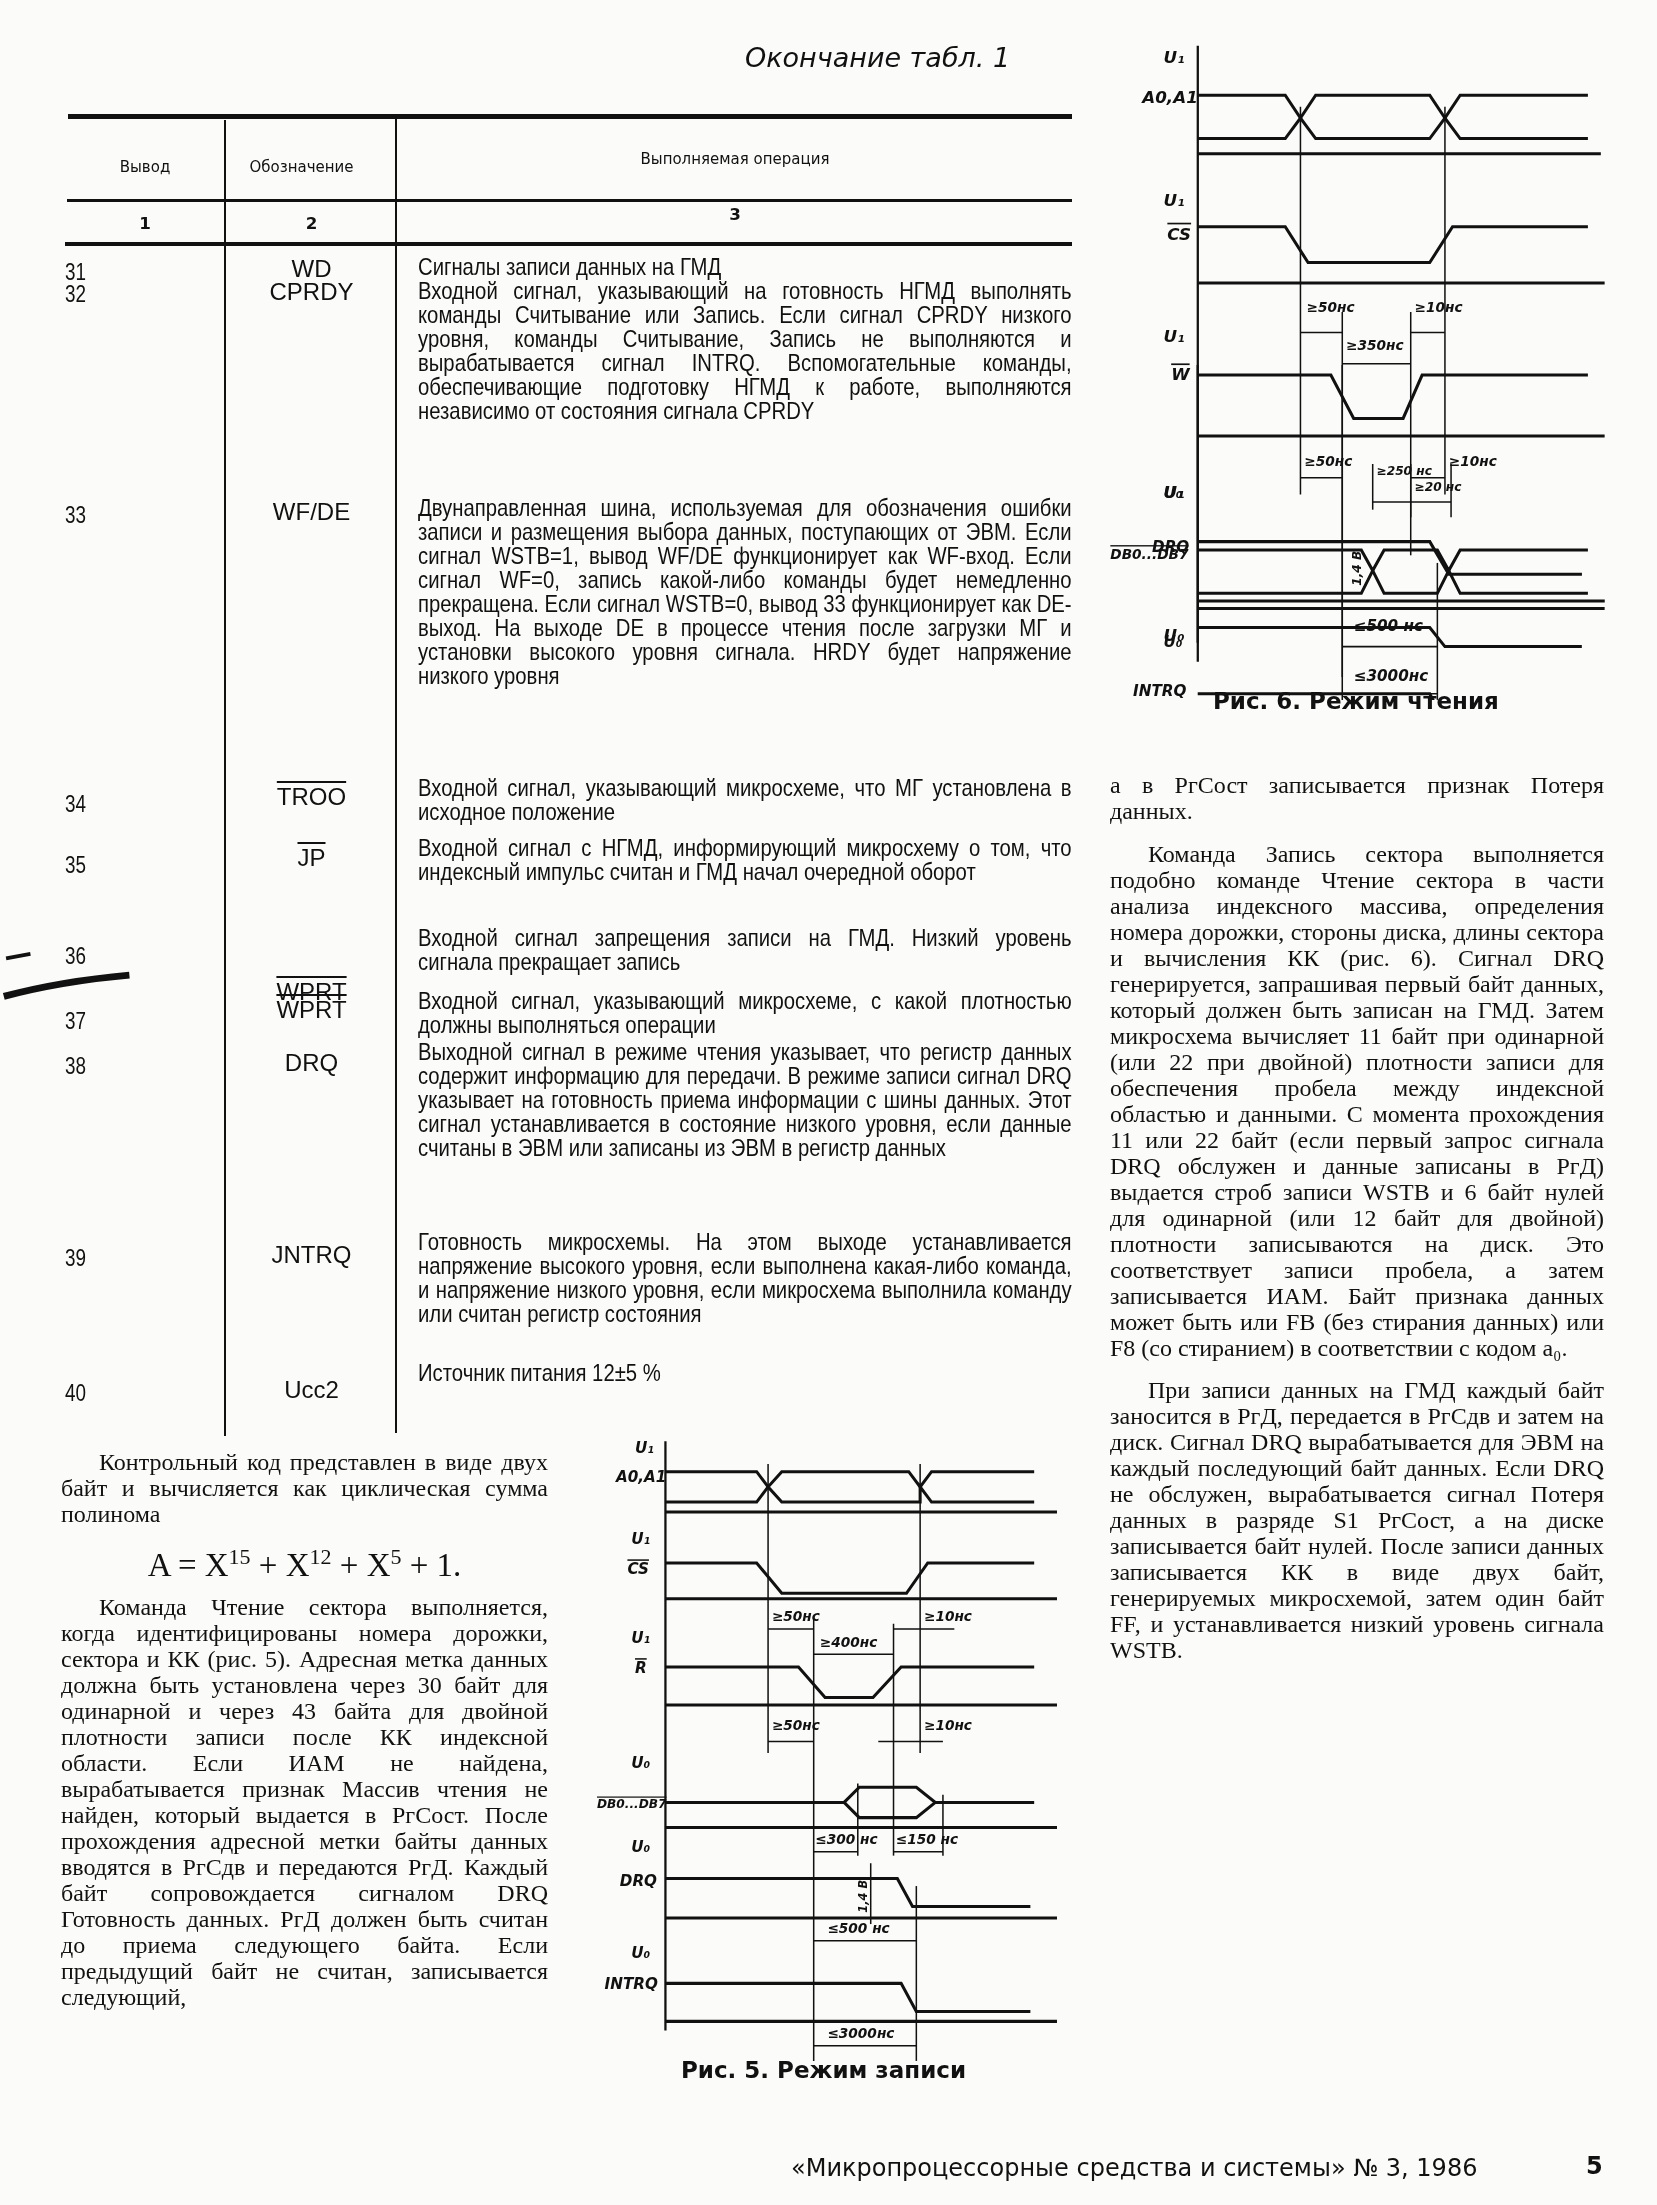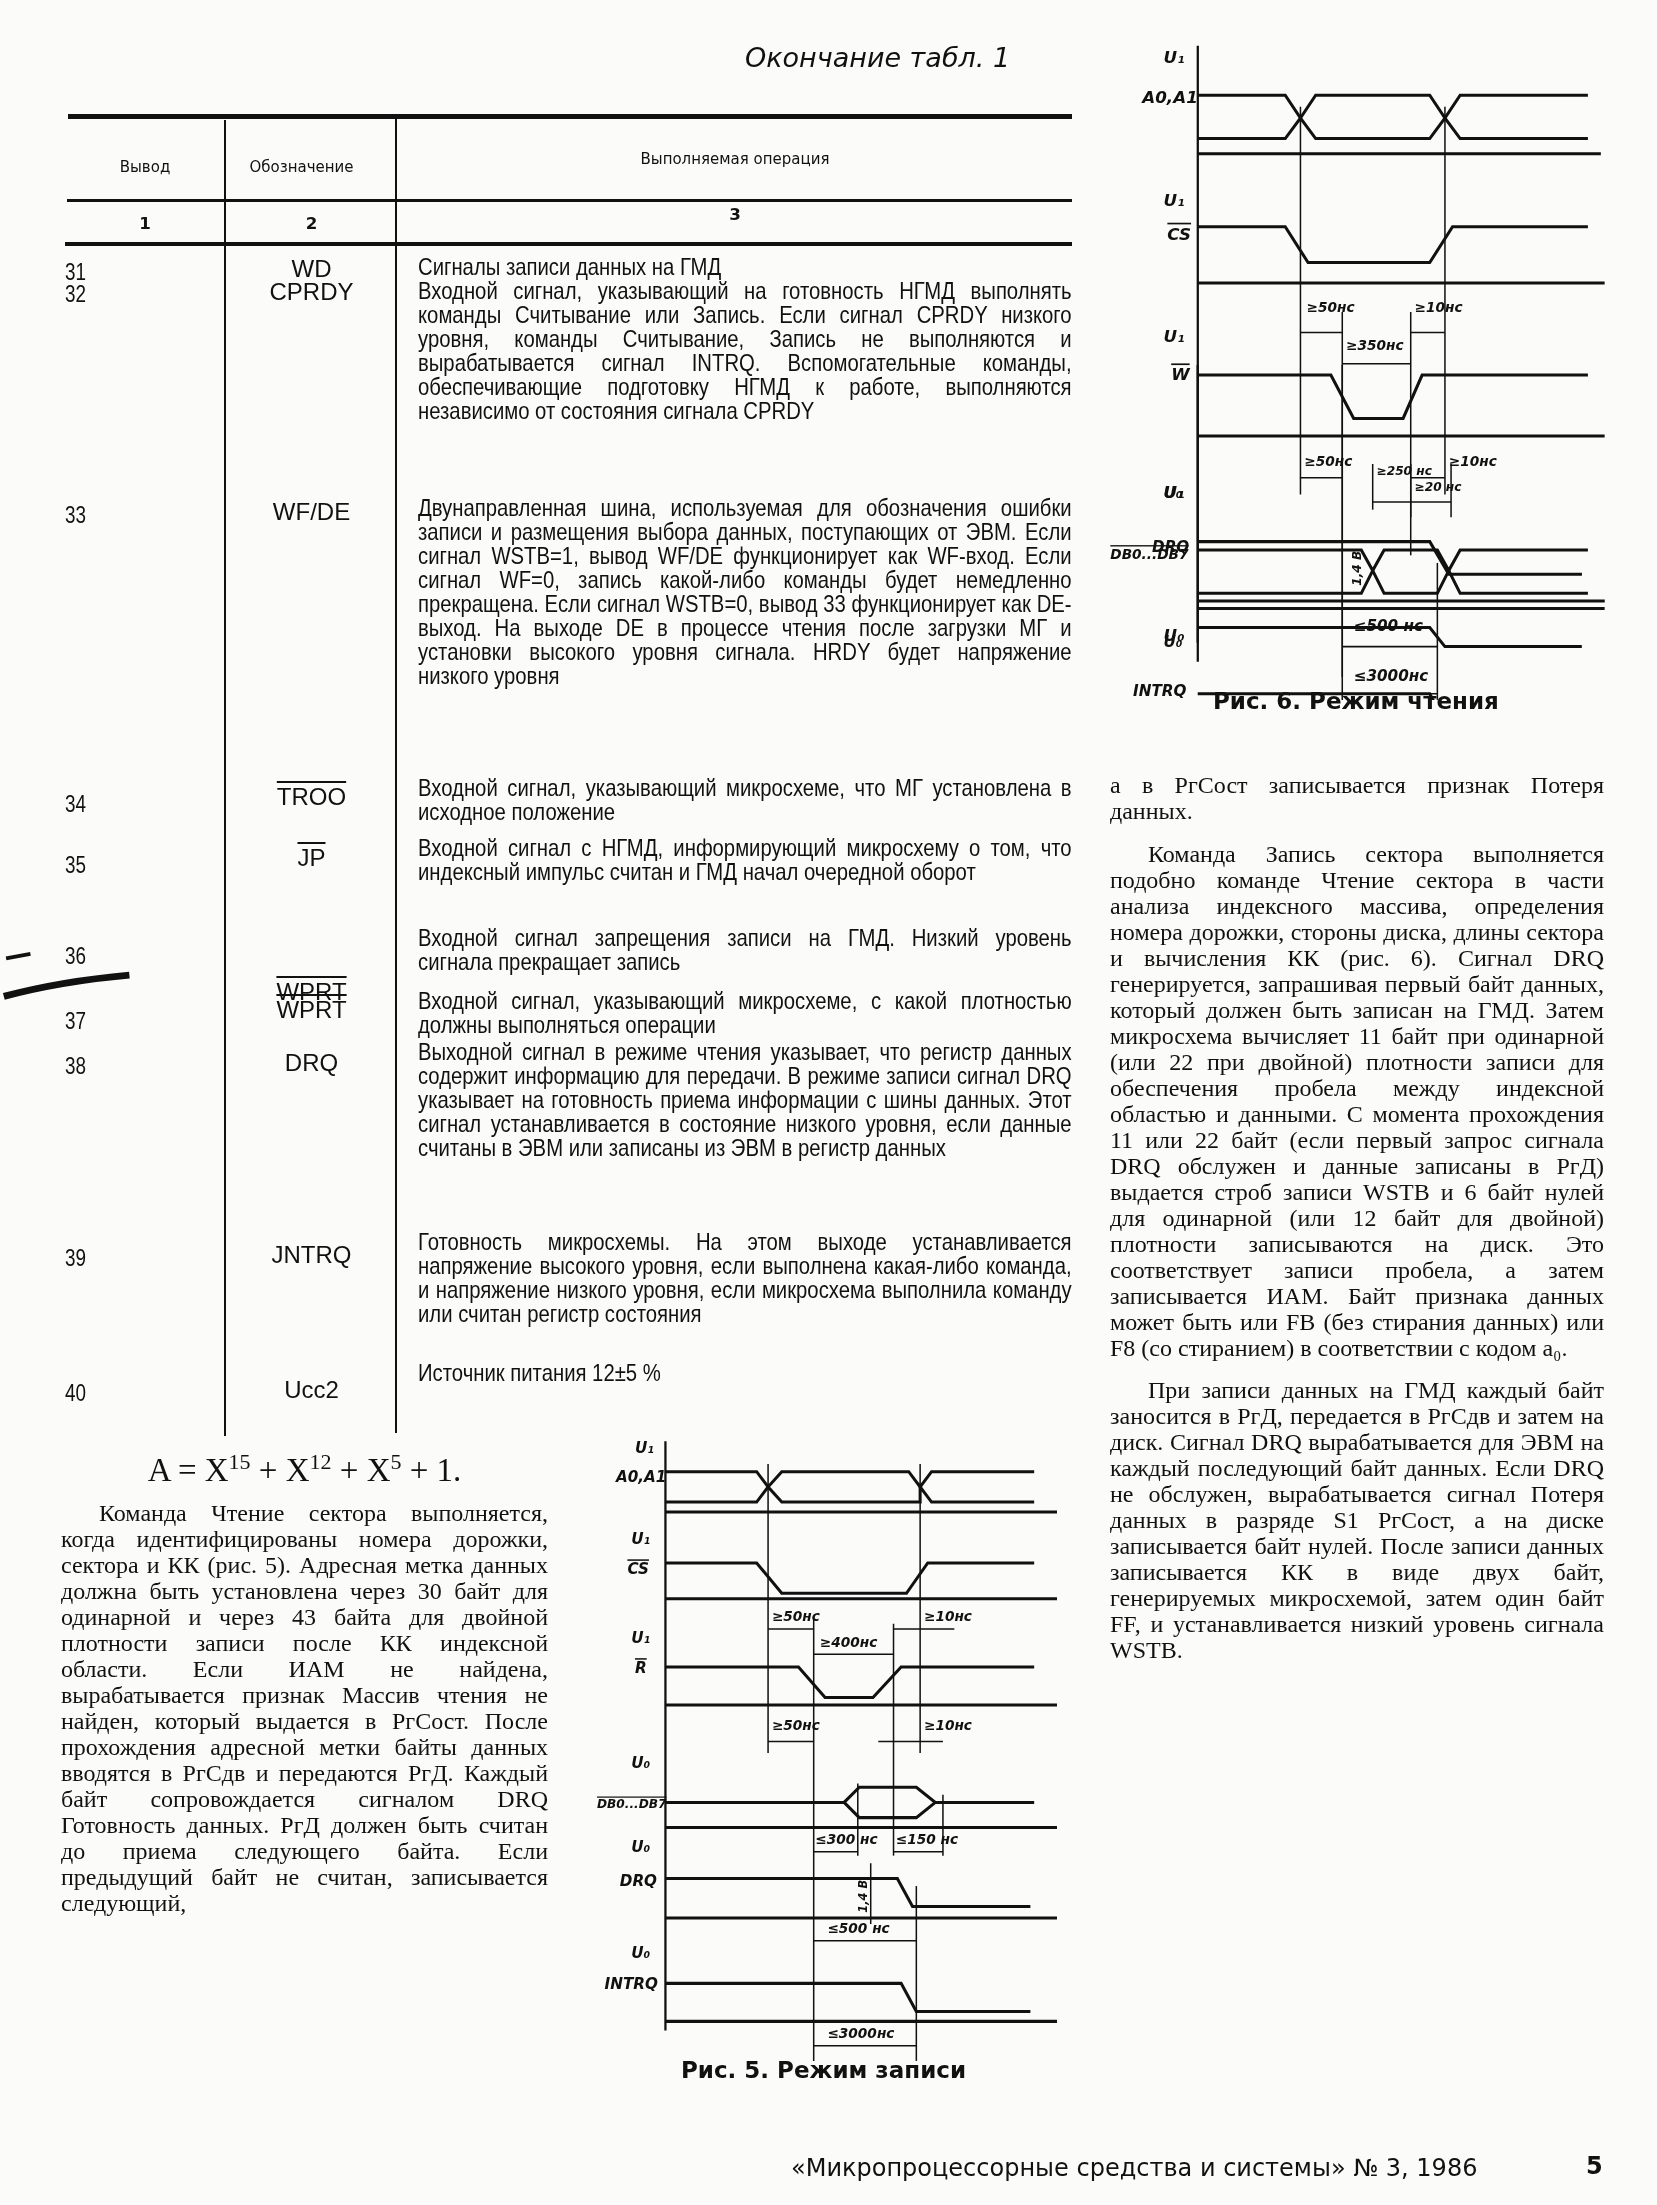--- a/index.html
+++ b/index.html
@@ -191,20 +191,21 @@
 </svg>
 <div class="caption" style="left:1213px; top:688px;">Рис. 6. Режим чтения</div>
 
 <div class="col" style="left:1110px; top:772px; width:494px;">
   <p style="text-indent:0">а в РгСост записывается признак Потеря данных.</p>
   <p>Команда Запись сектора выполняется подобно команде Чтение сектора в части анализа индексного массива, определения номера дорожки, стороны диска, длины сектора и вычисления КК (рис. 6). Сигнал DRQ генерируется, запрашивая первый байт данных, который должен быть записан на ГМД. Затем микросхема вычисляет 11 байт при одинарной (или 22 при двойной) плотности записи для обеспечения пробела между индексной областью и данными. С момента прохождения 11 или 22 байт (если первый запрос сигнала DRQ обслужен и данные записаны в РгД) выдается строб записи WSTB и 6 байт нулей для одинарной (или 12 байт для двойной) плотности записываются на диск. Это соответствует записи пробела, а затем записывается ИАМ. Байт признака данных может быть или FB (без стирания данных) или F8 (со стиранием) в соответствии с кодом a₀.</p>
   <p>При записи данных на ГМД каждый байт заносится в РгД, передается в РгСдв и затем на диск. Сигнал DRQ вырабатывается для ЭВМ на каждый последующий байт данных. Если DRQ не обслужен, вырабатывается сигнал Потеря данных в разряде S1 РгСост, а на диске записывается байт нулей. После записи данных записывается КК в виде двух байт, генерируемых микросхемой, затем один байт FF, и устанавливается низкий уровень сигнала WSTB.</p>
 </div>
 
 <div class="col" style="left:61px; top:1449px; width:487px;">
+  <p>Контрольный код представлен в виде двух байт и вычисляется как циклическая сумма полинома</p>
   <p class="formula"><span>A = X</span><sup>15</sup><span> + X</span><sup>12</sup><span> + X</span><sup>5</sup><span> + 1.</span></p>
   <p>Команда Чтение сектора выполняется, когда идентифицированы номера дорожки, сектора и КК (рис. 5). Адресная метка данных должна быть установлена через 30 байт для одинарной и через 43 байта для двойной плотности записи после КК индексной области. Если ИАМ не найдена, вырабатывается признак Массив чтения не найден, который выдается в РгСост. После прохождения адресной метки байты данных вводятся в РгСдв и передаются РгД. Каждый байт сопровождается сигналом DRQ Готовность данных. РгД должен быть считан до приема следующего байта. Если предыдущий байт не считан, записывается следующий,</p>
 </div>
 
 <svg class="abs" style="left:578px; top:1422px;" width="517" height="662" viewBox="0 0 680 870">
   <g stroke="#111" fill="none" stroke-width="4">
     <line x1="115" y1="25" x2="115" y2="800" stroke-width="3"></line>
 
     <polyline points="115,65 235,65 250,85 268,65 435,65 450,85 465,65 600,65"></polyline>
     <polyline points="115,105 235,105 250,85 268,105 435,105 450,105 450,85 465,105 600,105"></polyline>

